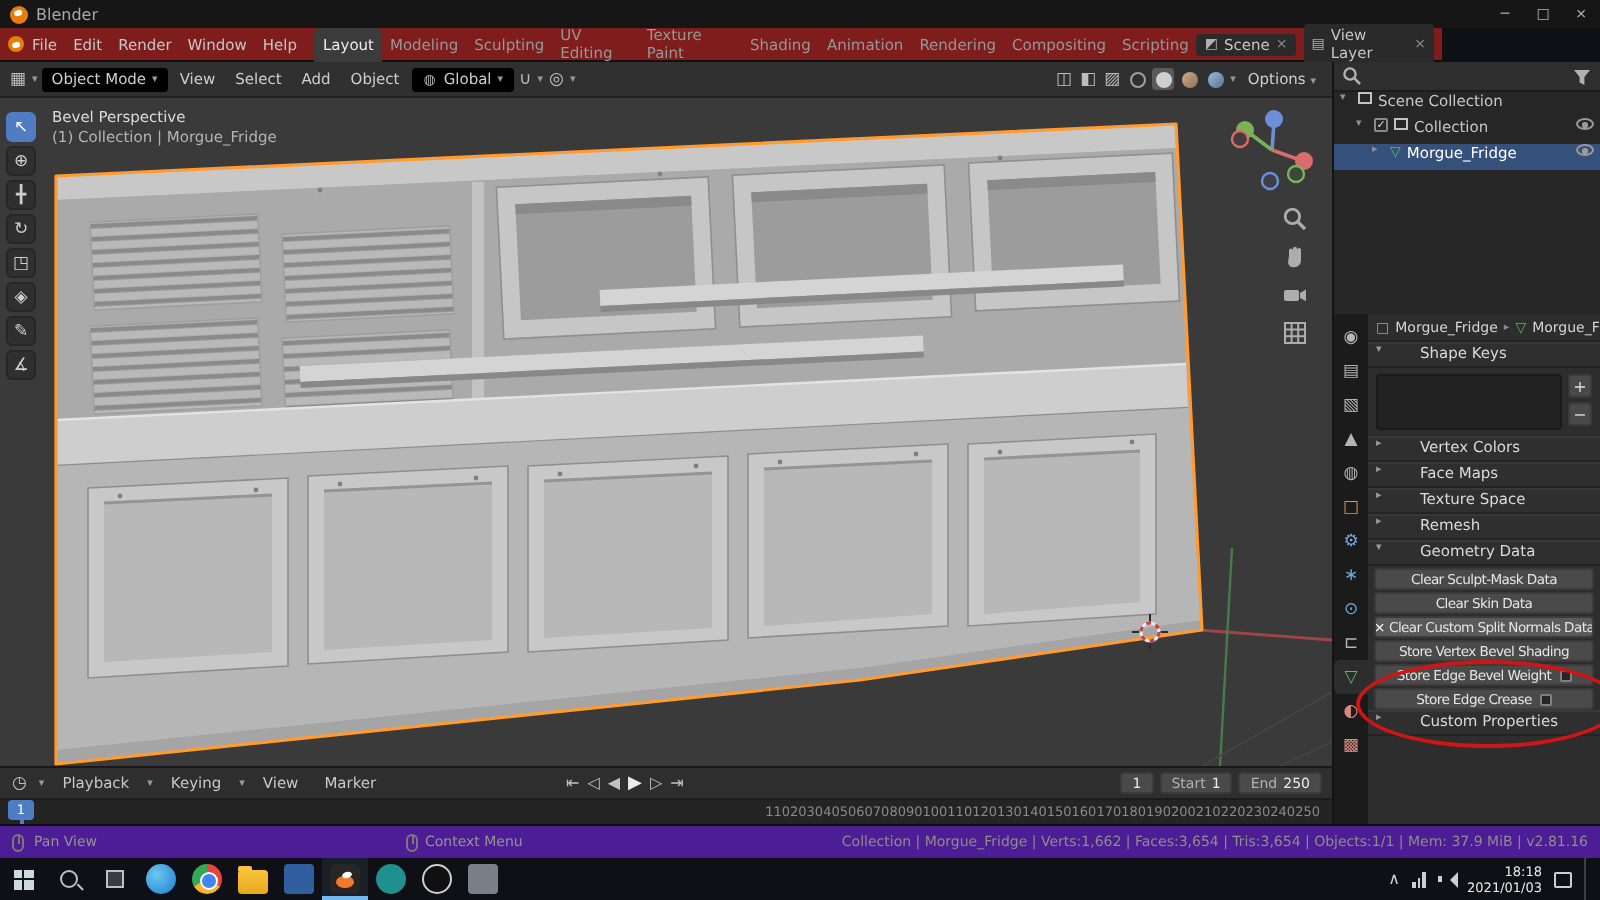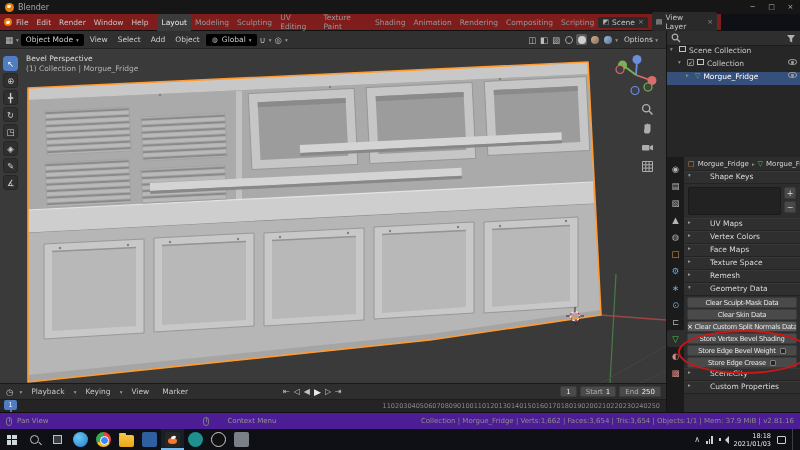--- a/index.html
+++ b/index.html
@@ -117,21 +117,21 @@
   #playhead{position:absolute;left:4px;top:0;}
   #playhead .ptag{width:13px;height:10px;background:#4f7cc2;border-radius:2px;color:#fff;font-size:6.5px;
     display:flex;align-items:center;justify-content:center;}
   #playhead:after{content:"";position:absolute;left:5.5px;top:10px;width:2px;height:4px;background:#4f7cc2;}
 
   
   #statusbar{position:absolute;left:0;top:412px;width:800px;height:17px;background:#4c1d95;border-top:1px solid #0f0f0f;
     display:flex;align-items:center;padding:0 6px;font-size:7px;color:#949494;gap:5px;}
   .mouse{width:6px;height:9px;border:1px solid #7a7a7a;border-radius:3px;position:relative;flex:none;}
   .mouse:after{content:"";position:absolute;left:2px;top:0;width:1px;height:4px;background:#7a7a7a;}
-  .hint2{margin-left:150px;display:flex;gap:18px;align-items:center;}
+  .hint2{margin-left:150px;display:flex;gap:3px;align-items:center;}
   #stats{margin-left:auto;white-space:nowrap;color:#8d8d8d;}
 
   
   #taskbar{position:absolute;left:0;top:429px;width:800px;height:21px;background:#0e1016;display:flex;align-items:center;}
   .slot{width:23px;height:21px;display:flex;align-items:center;justify-content:center;flex:none;}
   .slot.open{box-shadow:inset 0 -2px 0 #76b9ed;background:#1a1e26;}
   .win{width:10px;height:10px;display:grid;grid-template-columns:1fr 1fr;gap:1px;}
   .win i{background:#cfd8dc;}
   .searchc{width:9px;height:9px;border:1.4px solid #b9c2c9;border-radius:50%;position:relative;}
   .searchc:after{content:"";position:absolute;left:7px;top:7px;width:4px;height:1.4px;background:#b9c2c9;transform:rotate(45deg);}
@@ -474,24 +474,20 @@
     </div>
     <div class="sk">
       <div class="sklist"></div>
       <div class="skbtns">
         <span class="skb">+</span>
         <span class="skb">−</span>
       </div>
     </div>
     <div class="phead">
       <span class="exp">▸</span>
-      <span>UV Maps</span>
-    </div>
-    <div class="phead">
-      <span class="exp">▸</span>
       <span>Vertex Colors</span>
     </div>
     <div class="phead">
       <span class="exp">▸</span>
       <span>Face Maps</span>
     </div>
     <div class="phead">
       <span class="exp">▸</span>
       <span>Texture Space</span>
     </div>
@@ -516,24 +512,20 @@
     <div class="gbtn">
       <span>Store Vertex Bevel Shading</span>
     </div>
     <div class="gbtn">
       <span>Store Edge Bevel Weight</span>
       <span class="cb"></span>
     </div>
     <div class="gbtn">
       <span>Store Edge Crease</span>
       <span class="cb"></span>
-    </div>
-    <div class="phead">
-      <span class="exp">▸</span>
-      <span>SceneCity</span>
     </div>
     <div class="phead">
       <span class="exp">▸</span>
       <span>Custom Properties</span>
     </div>
   </div>
 </div>
 
 <div id="annot"></div>
 

